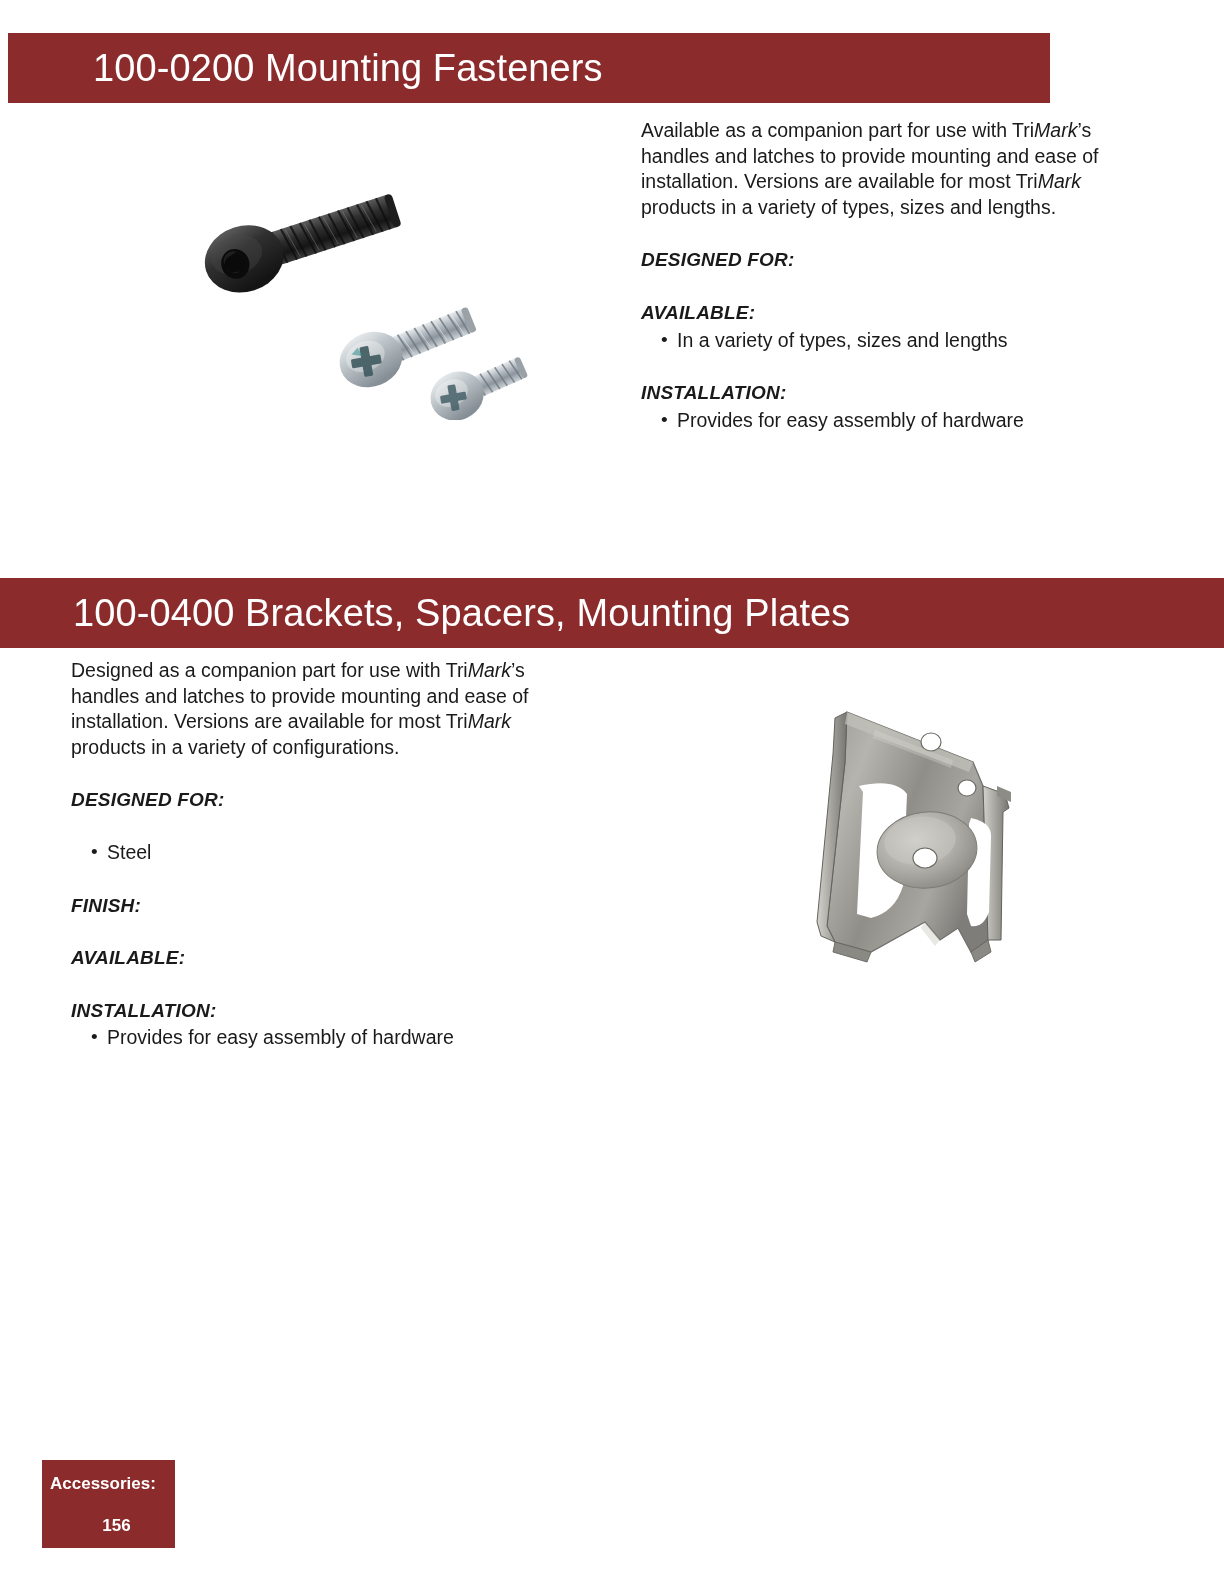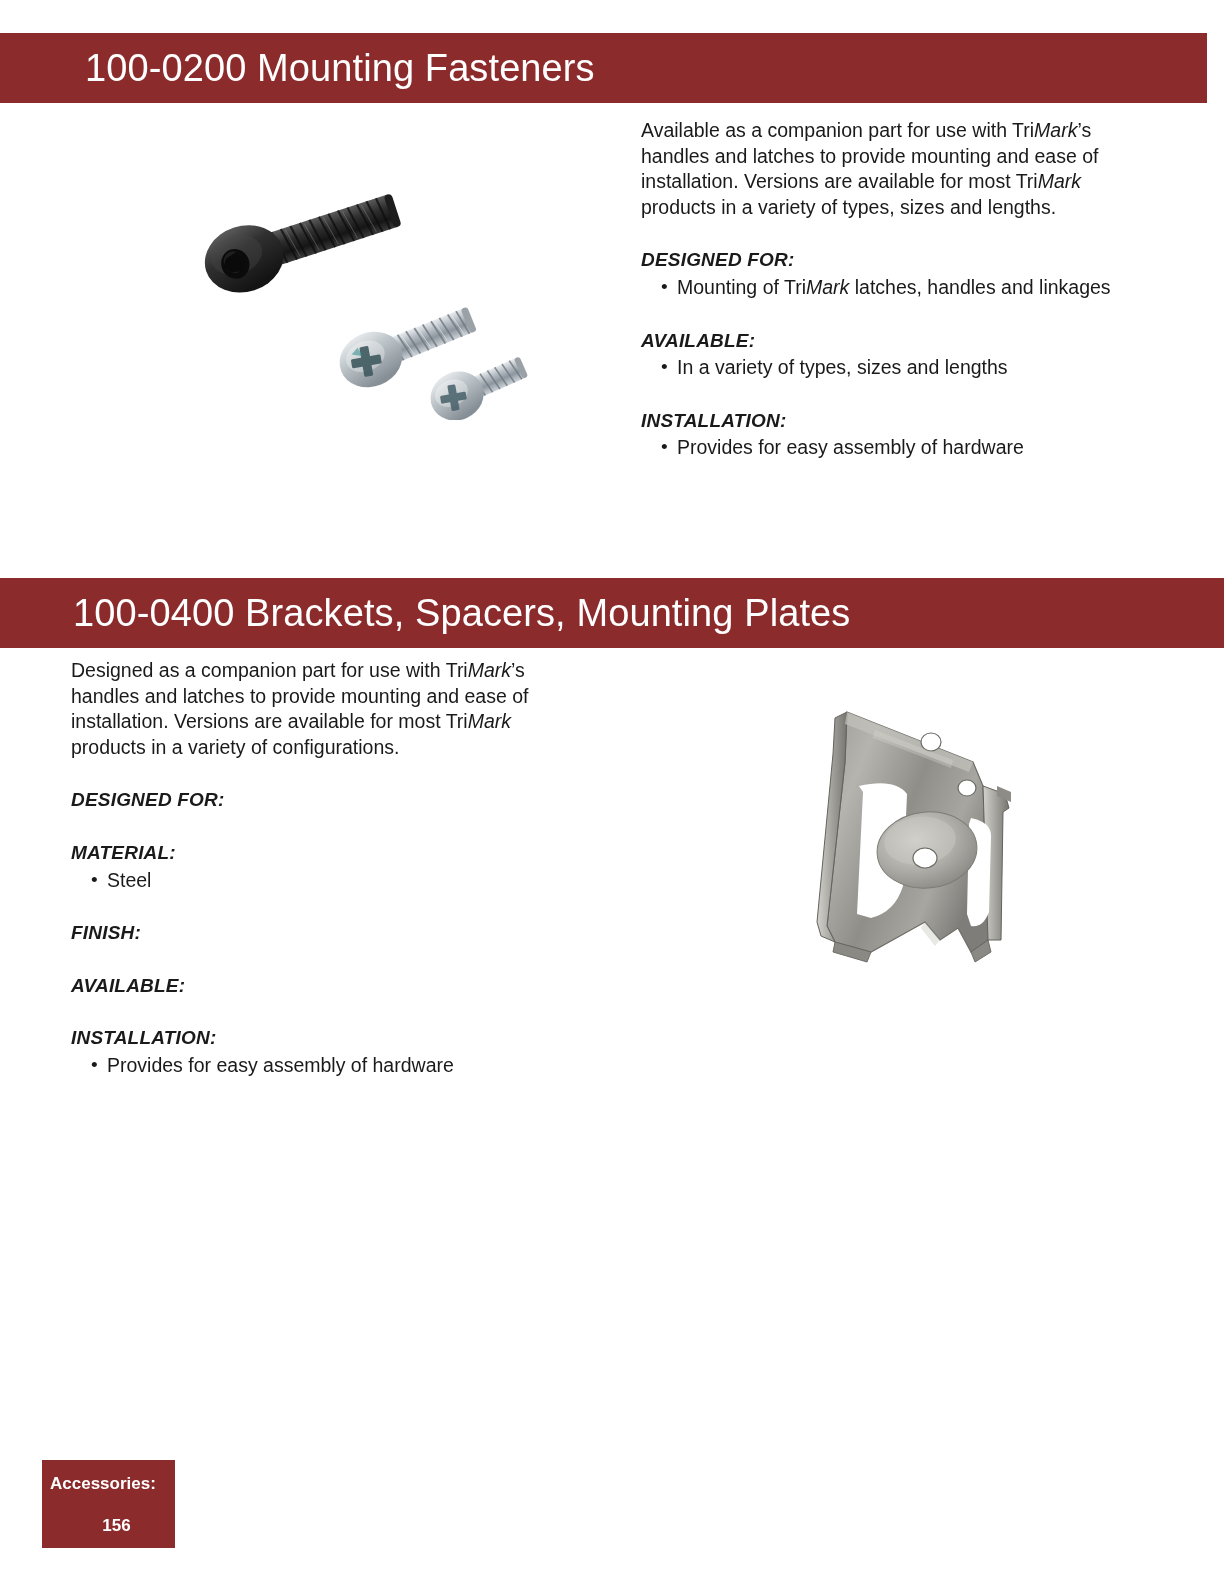--- a/index.html
+++ b/index.html
@@ -24,23 +24,23 @@
     align-items: center;
   }
   .banner-title {
     color: #ffffff;
     font-size: 38px;
     font-weight: 400;
     letter-spacing: 0.1px;
     white-space: nowrap;
   }
   #banner-1 {
-    left: 0px;
+    left: 8px;
     top: 33px;
-    width: 1207px;
+    width: 1042px;
     height: 70px;
   }
   #banner-1 .banner-title { margin-left: 85px; }
 
   #banner-2 {
     left: 0px;
     top: 578px;
     width: 1224px;
     height: 70px;
   }
@@ -247,23 +247,20 @@
       </g>
     </g>
   </svg>
 </div>
 
 <div class="text-block" id="block-1">
   <p class="intro"><span>Available as a companion part for use with Tri</span><span class="ital">Mark</span><span>’s handles and latches to provide mounting and ease of installation. Versions are available for most Tri</span><span class="ital">Mark</span><span> products in a variety of types, sizes and lengths.</span></p>
 
   <div class="spec-group">
     <div class="spec-heading">DESIGNED FOR:</div>
-    <ul class="bullet-list">
-      <li><span>Mounting of Tri</span><span class="ital">Mark</span><span> latches, handles and linkages</span></li>
-    </ul>
   </div>
 
   <div class="spec-group">
     <div class="spec-heading">AVAILABLE:</div>
     <ul class="bullet-list">
       <li>In a variety of types, sizes and lengths</li>
     </ul>
   </div>
 
   <div class="spec-group">
@@ -279,21 +276,20 @@
 </div>
 
 <div class="text-block" id="block-2">
   <p class="intro"><span>Designed as a companion part for use with Tri</span><span class="ital">Mark</span><span>’s handles and latches to provide mounting and ease of installation. Versions are available for most Tri</span><span class="ital">Mark</span><span> products in a variety of configurations.</span></p>
 
   <div class="spec-group">
     <div class="spec-heading">DESIGNED FOR:</div>
   </div>
 
   <div class="spec-group">
-    <div class="spec-heading">MATERIAL:</div>
     <ul class="bullet-list">
       <li>Steel</li>
     </ul>
   </div>
 
   <div class="spec-group">
     <div class="spec-heading">FINISH:</div>
   </div>
 
   <div class="spec-group">

